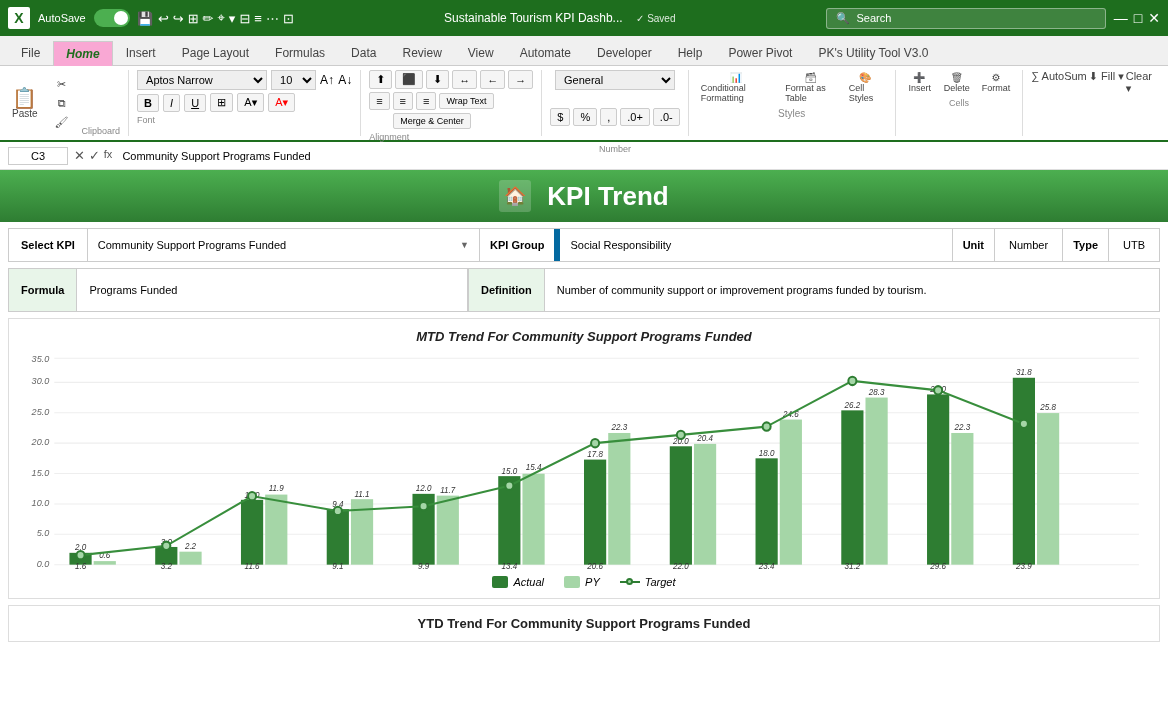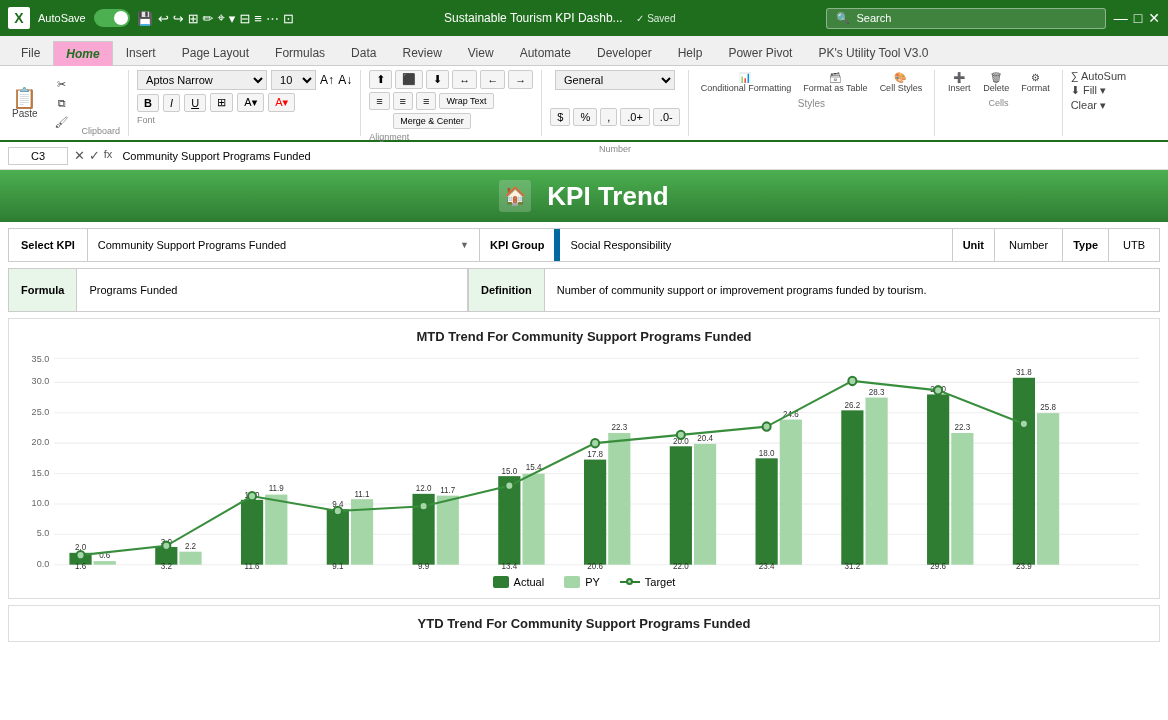--- a/index.html
+++ b/index.html
@@ -141,21 +141,21 @@
       width: 120px;
     }
     .small-btn {
       border: 1px solid #ccc;
       background: #f5f5f5;
       padding: 2px 6px;
       font-size: 11px;
       cursor: pointer;
       border-radius: 2px;
     }
-    .autosum-area { display: flex; flex-direction: column; gap: 2px; }
+    .autosum-area { display: flex; flex-direction: row; gap: 2px; }
     .autosum-btn { font-size: 11px; color: #444; cursor: pointer; white-space: nowrap; }
     .clear-btn { font-size: 11px; color: #444; cursor: pointer; }
 
     
     .formula-bar {
       background: #fff;
       border-bottom: 1px solid #ddd;
       height: 28px;
       display: flex;
       align-items: center;
@@ -340,20 +340,21 @@
       display: flex;
       align-items: center;
     }
 
     
     .chart-container {
       margin: 0 8px 6px;
       border: 1px solid #ddd;
       background: #fff;
       padding: 10px;
+      font-style: italic;
     }
     .chart-title {
       text-align: center;
       font-size: 13px;
       font-weight: 600;
       margin-bottom: 8px;
       color: #222;
     }
     .chart-area {
       position: relative;

